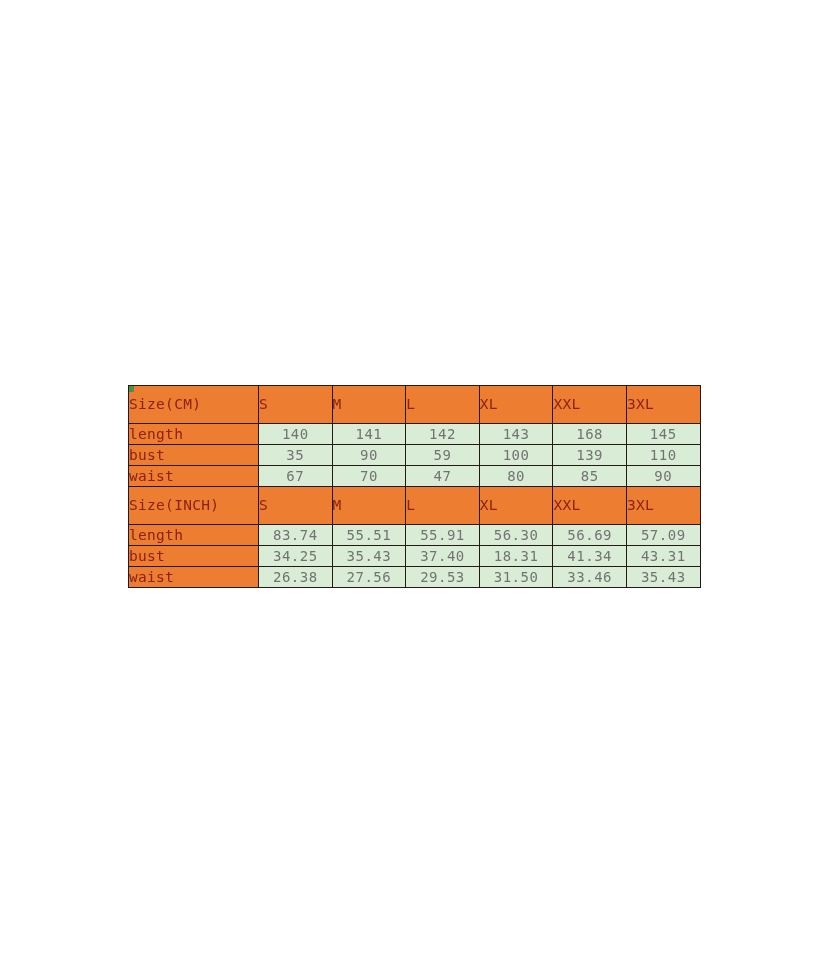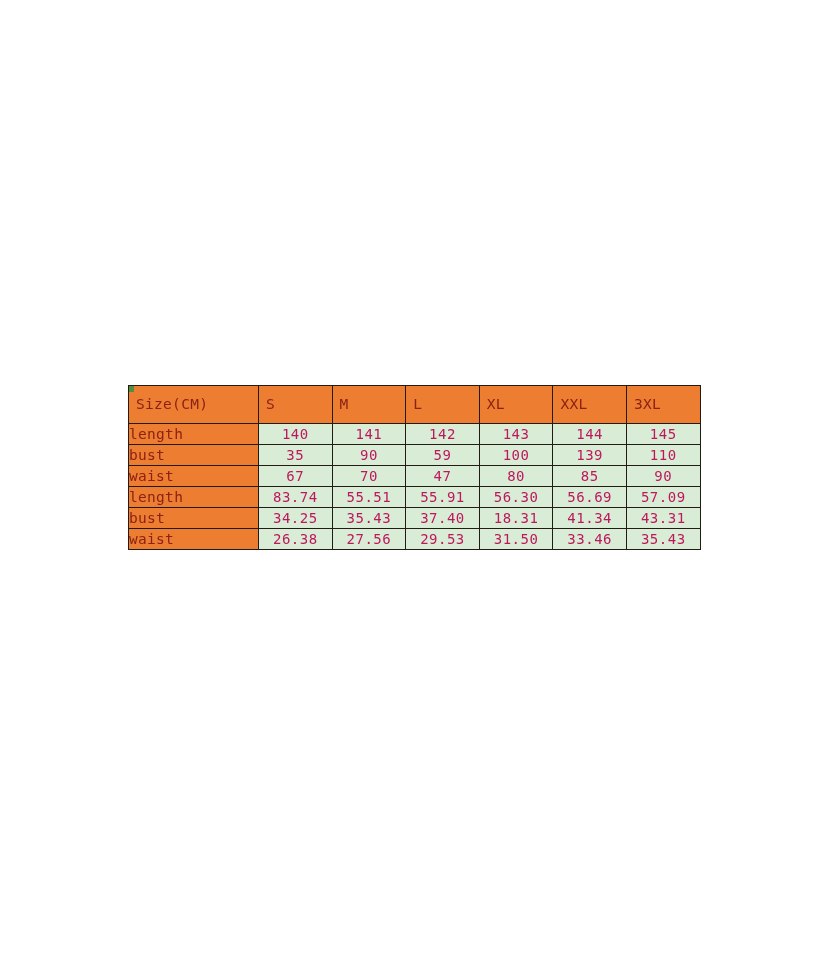--- a/index.html
+++ b/index.html
@@ -44,41 +44,41 @@
   col.c-label { width: 130px; }
   col.c-size  { width: 73.6px; }
 
   
   tr.hdr-row td {
     background: #ec7d31;
     color: #8c2216;
     height: 37px;
     font-size: 14.5px;
     letter-spacing: 0.3px;
-    padding-left: 7px;
+    padding-left: 0;
     vertical-align: middle;
     text-align: left;
   }
 
   
   td.row-label {
     background: #ec7d31;
     color: #8c2216;
     height: 20px;
     font-size: 14.5px;
     letter-spacing: 0.3px;
     padding-left: 5px;
     vertical-align: middle;
     text-align: left;
   }
 
   
   td.data-cell {
     background: #d9ecd6;
-    color: #be185d;
+    color: #737373;
     height: 20px;
     font-size: 14px;
     letter-spacing: 0.5px;
     vertical-align: middle;
     text-align: center;
   }
 
   
   .corner-speck {
     position: absolute;
@@ -117,21 +117,21 @@
         <td>XXL</td>
         <td>3XL</td>
       </tr>
 
       <tr>
         <td class="row-label">length</td>
         <td class="data-cell">140</td>
         <td class="data-cell">141</td>
         <td class="data-cell">142</td>
         <td class="data-cell">143</td>
-        <td class="data-cell">144</td>
+        <td class="data-cell">168</td>
         <td class="data-cell">145</td>
       </tr>
 
       <tr>
         <td class="row-label">bust</td>
         <td class="data-cell">35</td>
         <td class="data-cell">90</td>
         <td class="data-cell">59</td>
         <td class="data-cell">100</td>
         <td class="data-cell">139</td>
@@ -141,20 +141,29 @@
       <tr>
         <td class="row-label">waist</td>
         <td class="data-cell">67</td>
         <td class="data-cell">70</td>
         <td class="data-cell">47</td>
         <td class="data-cell">80</td>
         <td class="data-cell">85</td>
         <td class="data-cell">90</td>
       </tr>
 
+      <tr class="hdr-row">
+        <td>Size(INCH)</td>
+        <td>S</td>
+        <td>M</td>
+        <td>L</td>
+        <td>XL</td>
+        <td>XXL</td>
+        <td>3XL</td>
+      </tr>
 
       <tr>
         <td class="row-label">length</td>
         <td class="data-cell">83.74</td>
         <td class="data-cell">55.51</td>
         <td class="data-cell">55.91</td>
         <td class="data-cell">56.30</td>
         <td class="data-cell">56.69</td>
         <td class="data-cell">57.09</td>
       </tr>

